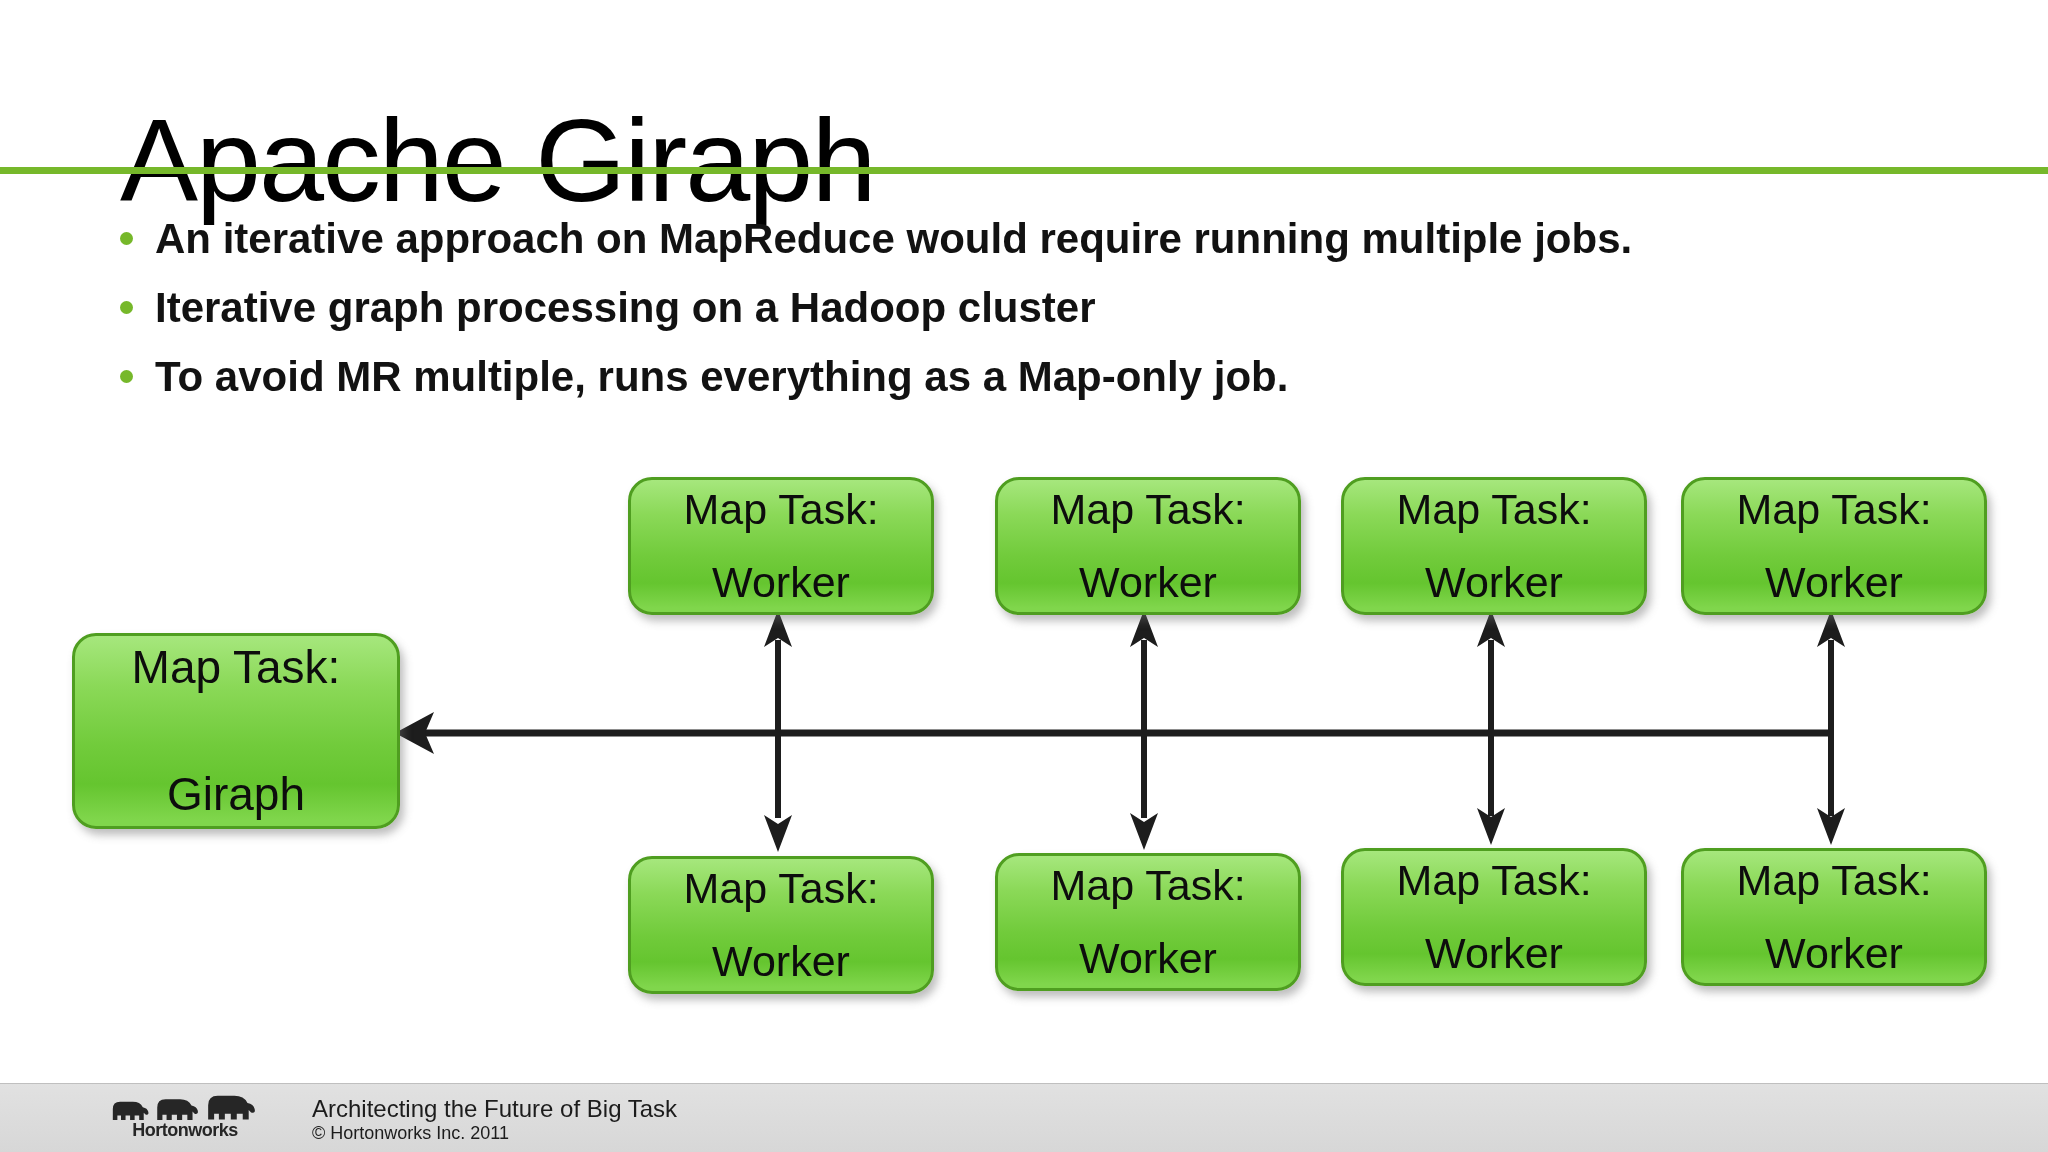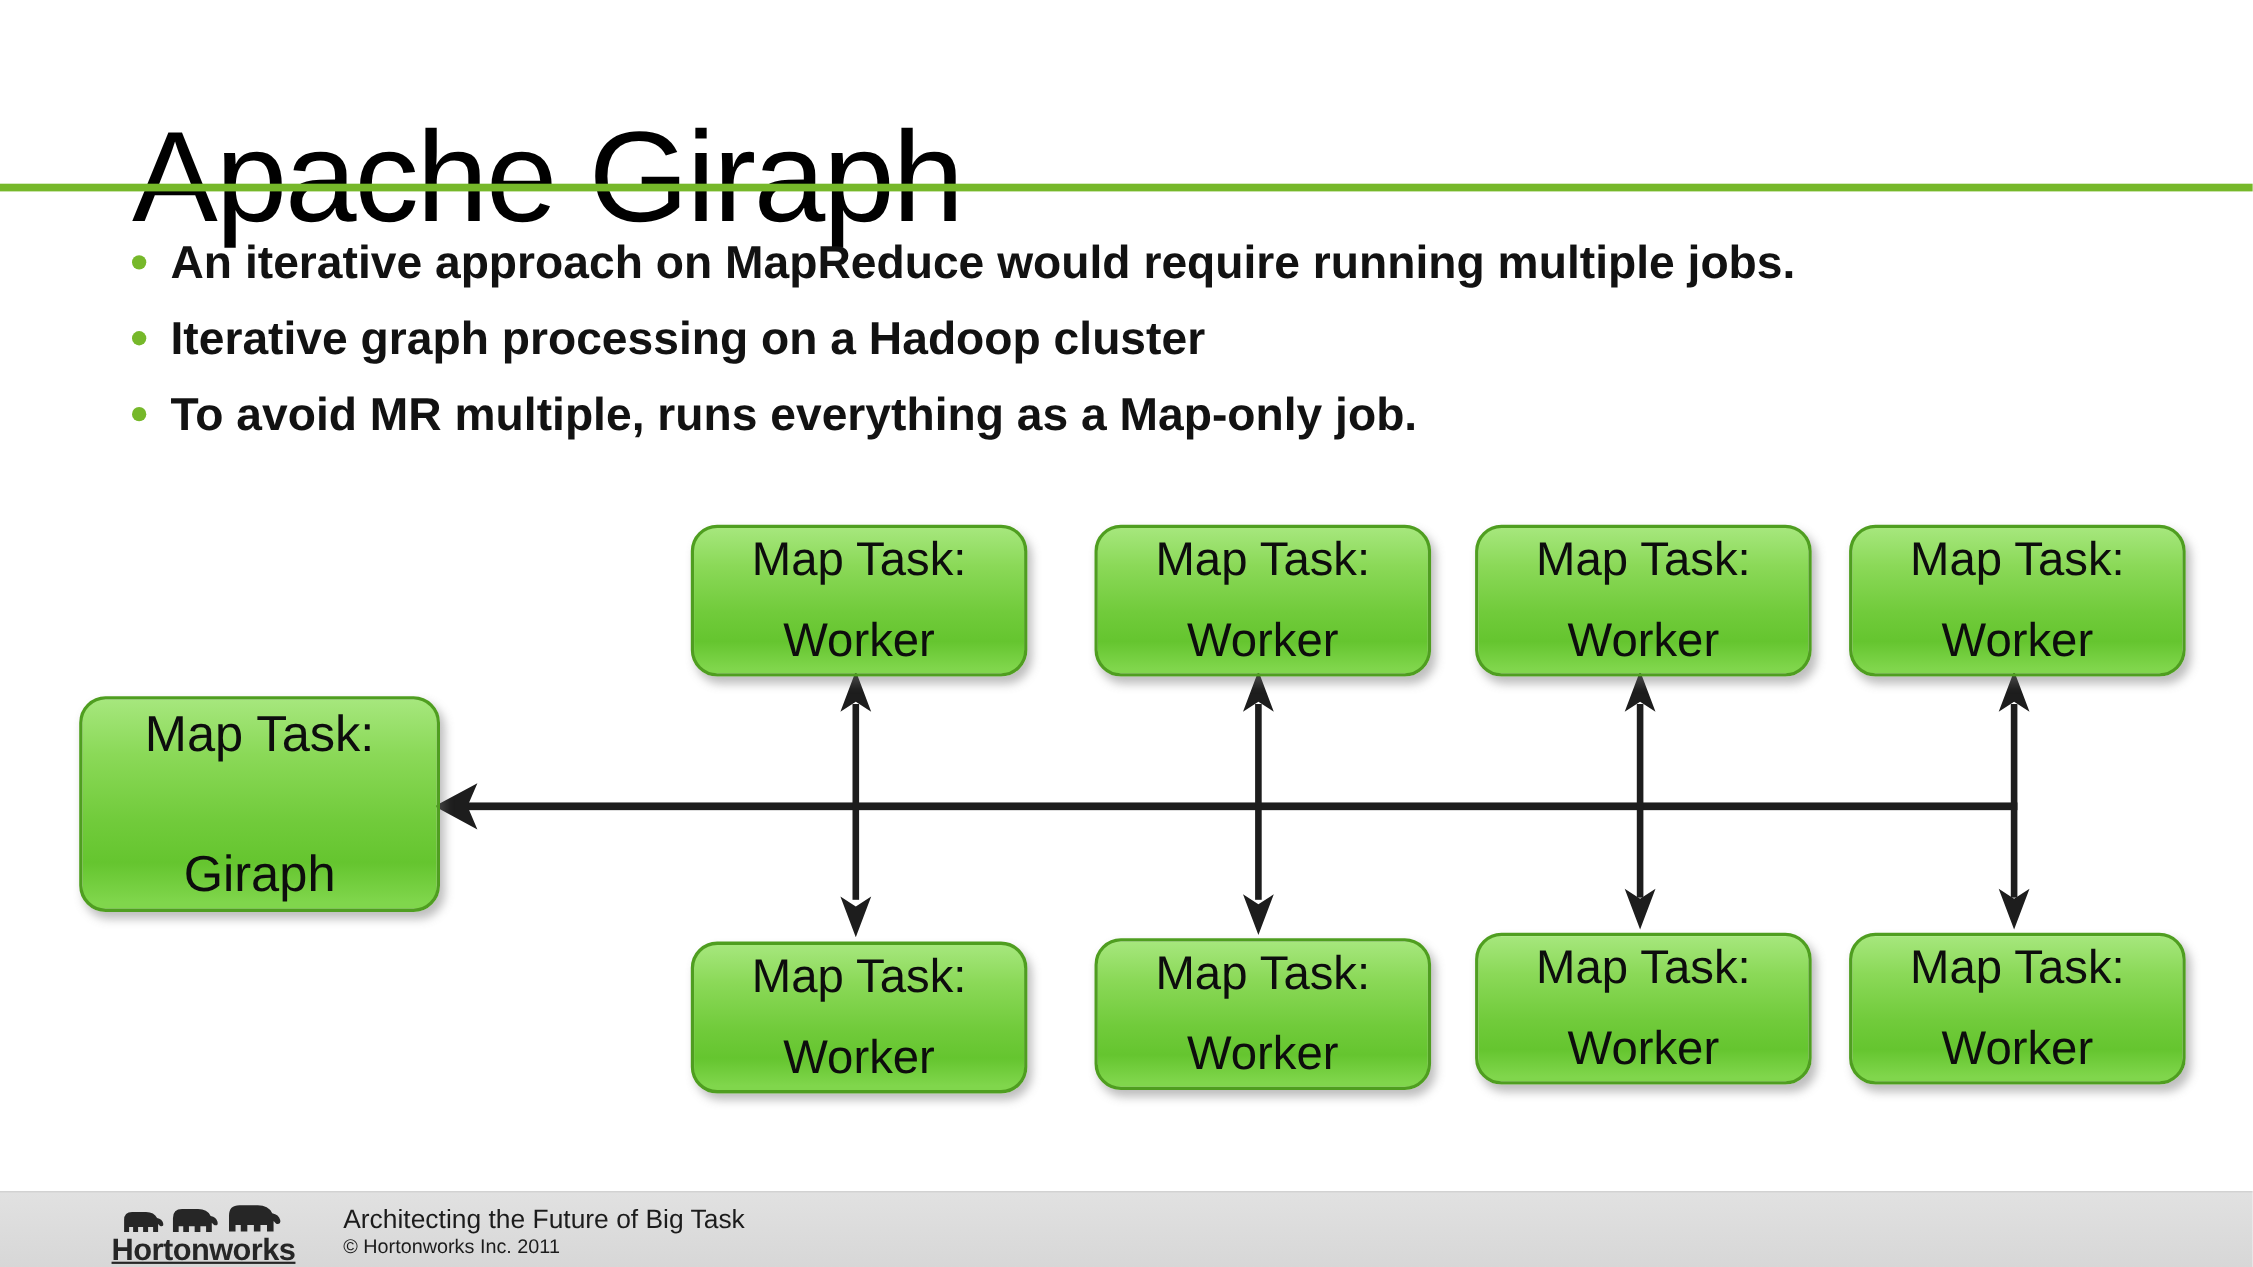--- a/index.html
+++ b/index.html
@@ -57,22 +57,22 @@
     position:absolute;left:0;top:1083px;width:2048px;height:69px;
     background:linear-gradient(180deg,#e1e1e1,#d7d7d7);
     border-top:1px solid #bfbfbf;box-sizing:border-box;
   }
   .logo{
     position:absolute;left:100px;top:1091px;width:170px;
     display:flex;flex-direction:column;align-items:center;
   }
   .logo-elephants{display:flex;align-items:flex-end;gap:4px;height:31px;}
   .logo-word{
-    font-size:28px;font-weight:700;color:#262626;letter-spacing:-0.5px;
-    margin-top:-2px;white-space:nowrap;text-decoration:underline;
+    font-size:18px;font-weight:700;color:#262626;letter-spacing:-0.5px;
+    margin-top:-2px;white-space:nowrap;
   }
   .footer-tagline{
     position:absolute;left:312px;top:1095px;
     font-size:24px;color:#1c1c1c;white-space:nowrap;
   }
   .footer-copyright{
     position:absolute;left:312px;top:1123px;
     font-size:18px;color:#1c1c1c;white-space:nowrap;
   }
   .page-number{

